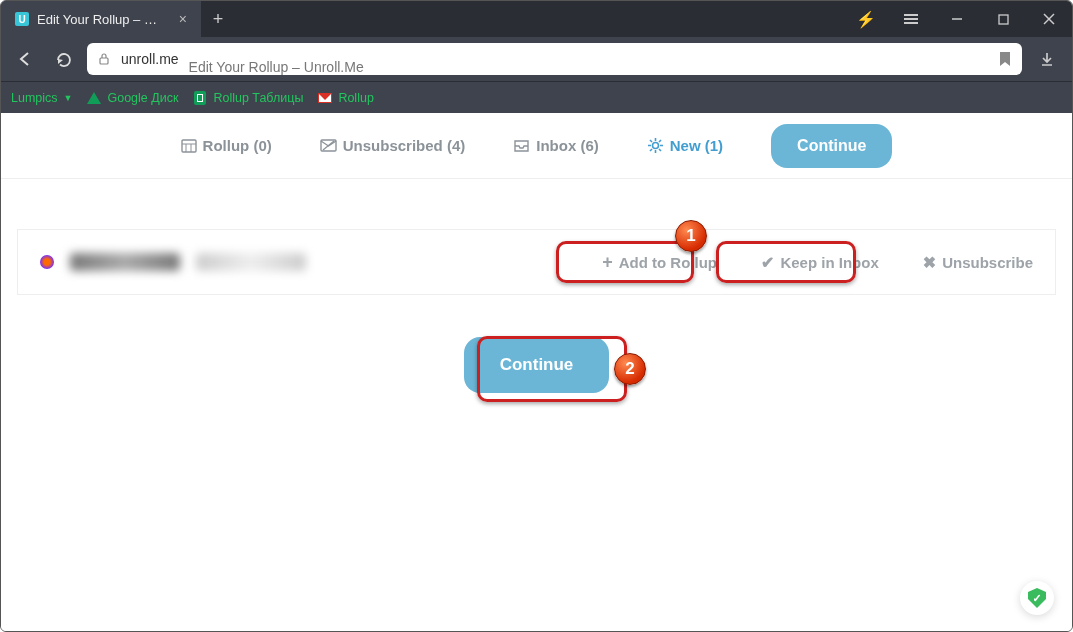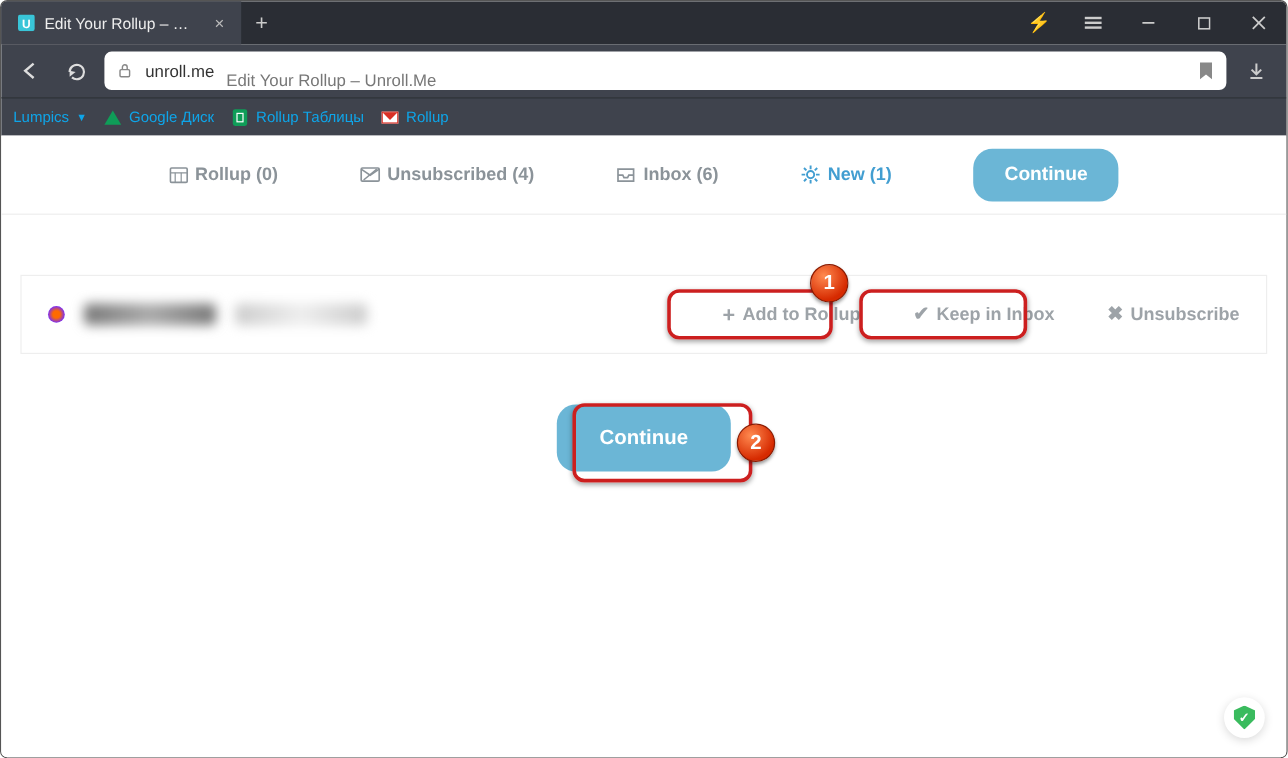--- a/index.html
+++ b/index.html
@@ -23,32 +23,32 @@
 .addr-row { height: 44px; background: #3f434d; display: flex; align-items: center; padding: 0 10px; gap: 10px; }
 .nav-ico { width: 28px; height: 28px; display:flex; align-items:center; justify-content:center; color:#ddd; }
 .address { flex: 1; height: 32px; background: #fff; border-radius: 6px; display: flex; align-items: center; padding: 0 10px; color: #555; font-size: 14px; gap: 10px; }
 .address .domain { color: #333; text-align: center; }
 .address .title { color: #777; margin-top: 16px; }
 .address .lock { color:#888; }
 .address .bookmark { margin-left: auto; color:#888; }
 .dl-ico { width: 30px; height:30px; display:flex; align-items:center; justify-content:center; color:#ccc; }
 
 
-.bookmarks { height: 32px; background: #3f434d; border-top: 1px solid #2a2d34; display:flex; align-items:center; padding: 0 10px; gap: 14px; color:#0ea5e9; font-size: 12.5px; }
+.bookmarks { height: 32px; background: #3f434d; border-top: 1px solid #2a2d34; display:flex; align-items:center; padding: 0 10px; gap: 14px; color:#22c55e; font-size: 12.5px; }
 .bk-item { display:flex; align-items:center; gap:6px; }
 .bk-ico { width:15px; height:15px; display:inline-flex; align-items:center; justify-content:center; }
 .drive-ico { width:0; height:0; border-left:7px solid transparent; border-right:7px solid transparent; border-bottom:12px solid #0f9d58; position:relative; }
 .sheets-ico { width:12px; height:14px; background:#0f9d58; border-radius:2px; position:relative; }
 .sheets-ico::after { content:""; position:absolute; inset:3px; border:1px solid #fff; }
 .gmail-ico { width:14px; height:10px; background:#fff; border:1px solid #d93025; position:relative; }
 .gmail-ico::after { content:""; position:absolute; left:0; top:0; width:0; height:0; border-left:6px solid transparent; border-right:6px solid transparent; border-top:6px solid #d93025; }
 
 
 .page { background:#fff; position:relative; height: calc(632px - 36px - 44px - 32px); }
-.nav-tabs { height: 66px; display:flex; align-items:center; justify-content:center; gap: 68px; border-bottom: 1px solid #eee; }
+.nav-tabs { height: 66px; display:flex; align-items:center; justify-content:center; gap: 48px; border-bottom: 1px solid #eee; }
 .nav-item { color:#8b9399; font-weight: bold; font-size: 15px; display:flex; align-items:center; gap:6px; }
 .nav-item.active { color:#429ed1; }
 .btn-primary { background:#6bb6d6; color:#fff; border:none; border-radius:16px; padding: 13px 26px; font-weight:bold; font-size:16px; cursor:pointer; }
 .btn-primary.main { padding: 18px 36px; font-size:17px; }
 
 .subscription-row { margin: 50px 16px 0 16px; background:#fff; border:1px solid #eee; height: 66px; display:flex; align-items:center; padding: 0 22px; gap: 16px; }
 .sender-ico { width:14px; height:14px; border-radius:50%; background: radial-gradient(circle, #ff6a00 30%, #7b2ff7 70%); }
 .blurtext { width: 110px; height: 18px; border-radius: 4px; background: linear-gradient(90deg,#777,#aaa,#777); filter: blur(5px); }
 .blurtext.light { background: linear-gradient(90deg,#ccc,#eee,#ccc); }
 .row-actions { margin-left:auto; display:flex; align-items:center; gap: 44px; }

